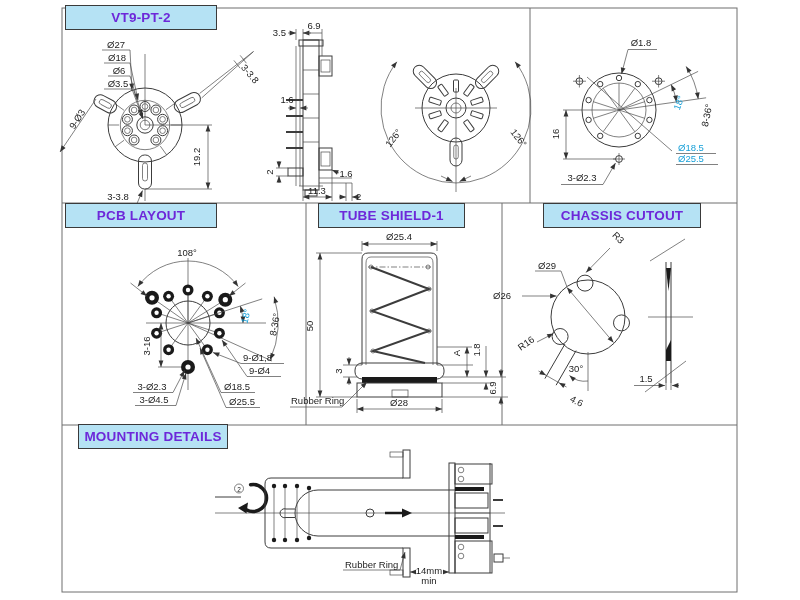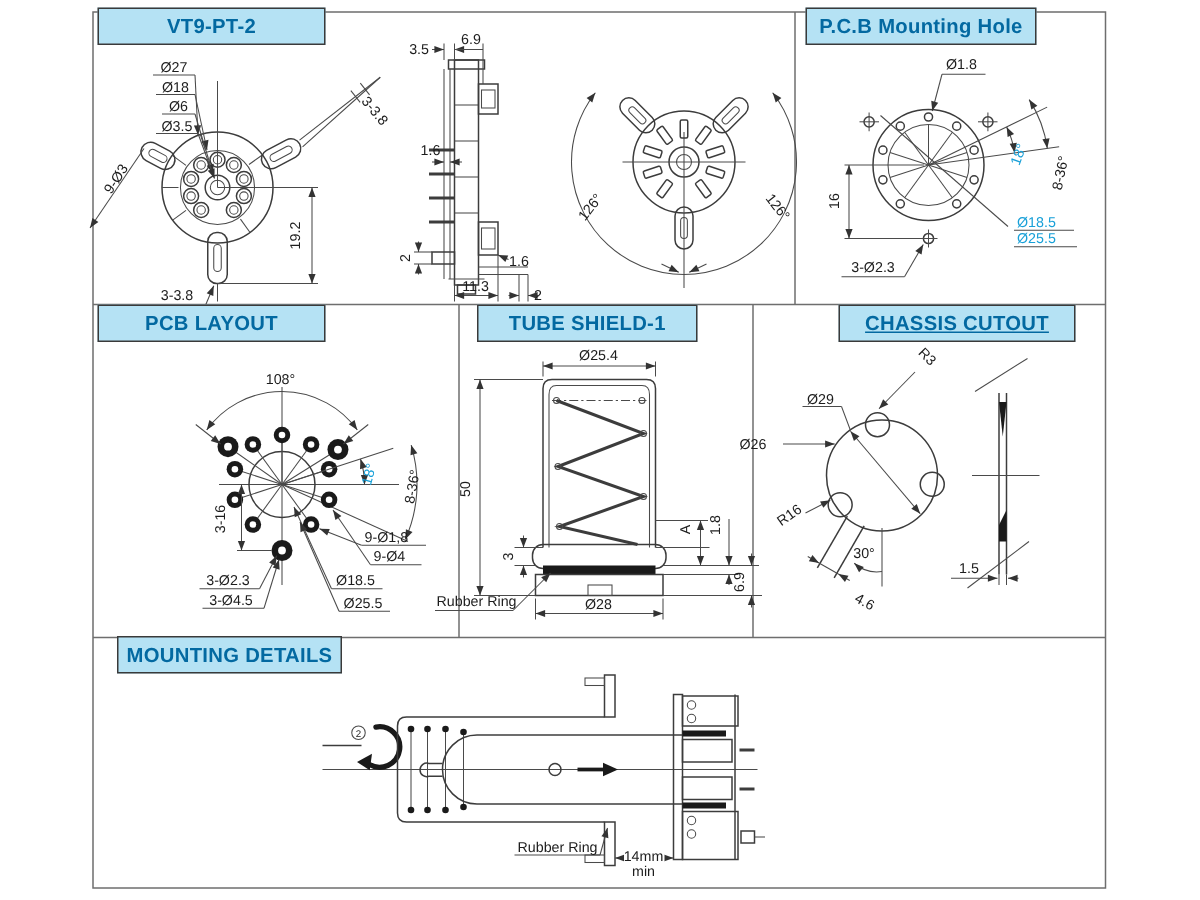--- a/index.html
+++ b/index.html
@@ -1,49 +1,46 @@
 <!DOCTYPE html>
 <html><head>
 <meta charset="utf-8">
 <style>
   html,body{margin:0;padding:0;background:#fff;}
   .stage{position:relative;width:800px;height:600px;background:#ffffff;overflow:hidden;
          font-family:"Liberation Sans",sans-serif;}
   svg.draw{position:absolute;left:0;top:0;}
   .hdr{position:absolute;background:#b5e2f4;border:1px solid #3a3a3a;
        display:flex;align-items:center;justify-content:center;
-       font-weight:bold;font-size:13.5px;color:#0369a1;letter-spacing:.2px;z-index:5;}
+       font-weight:bold;font-size:13.5px;color:#6d28d9;letter-spacing:.2px;z-index:5;}
   .s{fill:none;stroke:#3c3c3c;stroke-width:1;}
   .t{fill:none;stroke:#4a4a4a;stroke-width:.7;}
   .frame{fill:none;stroke:#6e6e6e;stroke-width:1;}
   .blk{fill:#1a1a1a;stroke:none;}
   .pad{fill:#1a1a1a;stroke:none;}
   .padc{fill:#ffffff;stroke:none;}
   text{font-family:"Liberation Sans",sans-serif;font-size:9.5px;fill:#1d1d1d;}
   .c{fill:#18a0d8;}
   .cl{stroke-dasharray:6 2 1.5 2;}
 </style>
 </head>
 <body>
 
 <div class="stage">
 
   <div class="hdr" style="left:65px;top:5px;width:150px;height:23px;">
       <span>VT9-PT-2</span>
     </div>
-  <div class="hdr" style="left:537px;top:5px;width:152px;height:23px;">
-      <span>P.C.B Mounting Hole</span>
-    </div>
   <div class="hdr" style="left:65px;top:203px;width:150px;height:23px;align-items:center;">
       <span>PCB LAYOUT</span>
     </div>
   <div class="hdr" style="left:318px;top:203px;width:145px;height:23px;text-align:center;">
       <span>TUBE SHIELD-1</span>
     </div>
-  <div class="hdr" style="left:559px;top:203px;width:156px;height:23px;text-decoration:underline;">
+  <div class="hdr" style="left:543px;top:203px;width:156px;height:23px;">
       <span>CHASSIS CUTOUT</span>
     </div>
   <div class="hdr" style="left:78px;top:424px;width:148px;height:23px;">
       <span>MOUNTING DETAILS</span>
     </div>
 
   <svg class="draw" width="800" height="600" viewBox="0 0 800 600">
     <defs>
       <marker id="mE" markerWidth="8" markerHeight="6" refX="7.4" refY="3" orient="auto" markerUnits="userSpaceOnUse">
           <path d="M1,0.6 L7.4,3 L1,5.4 Z" fill="#333"></path>

